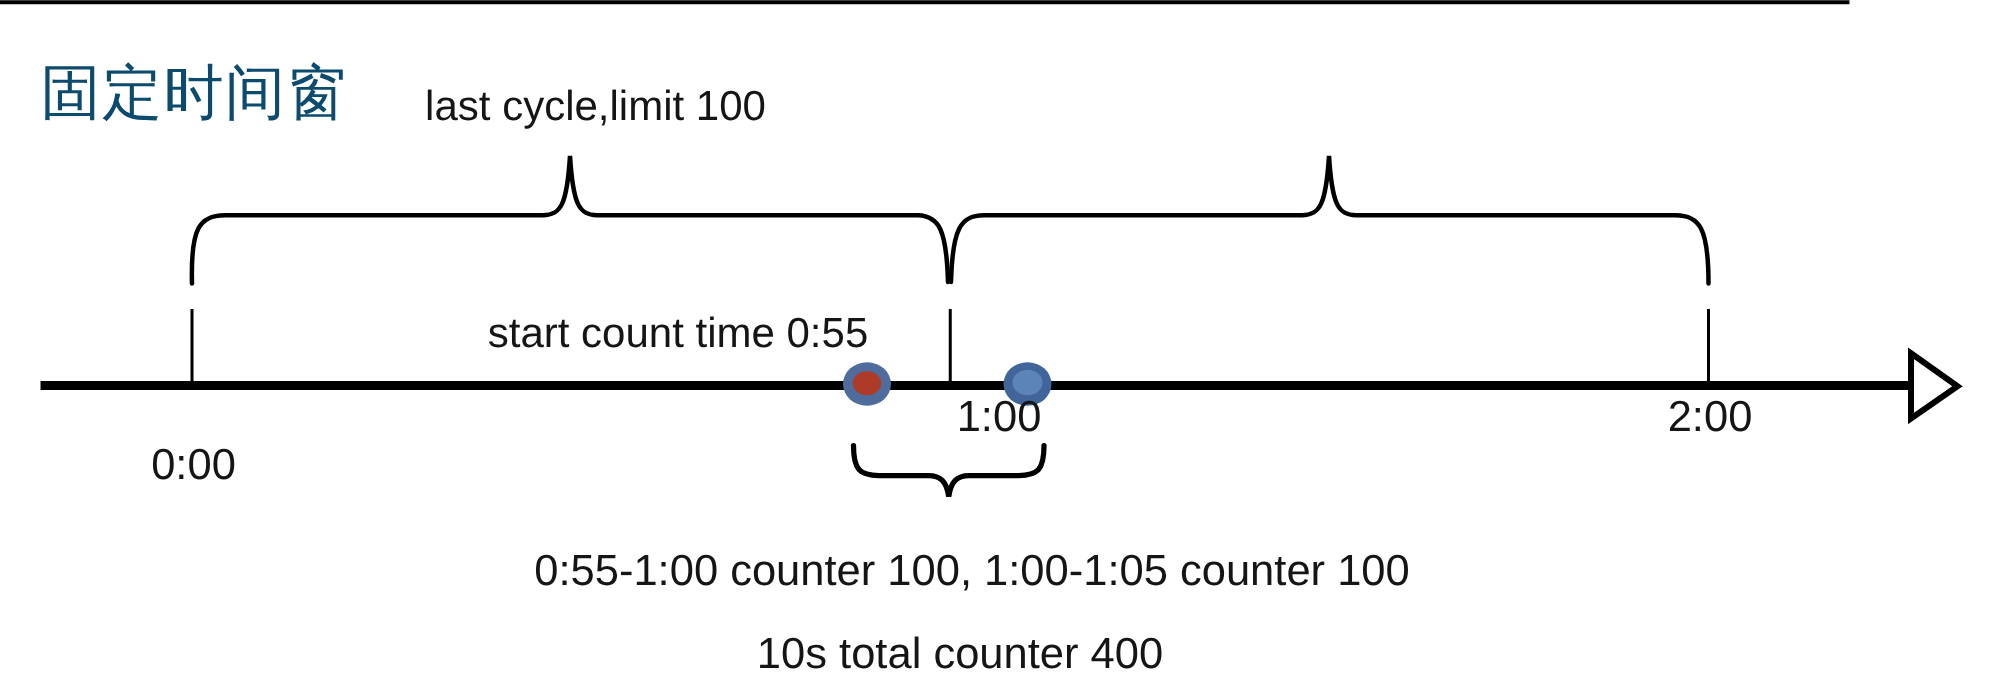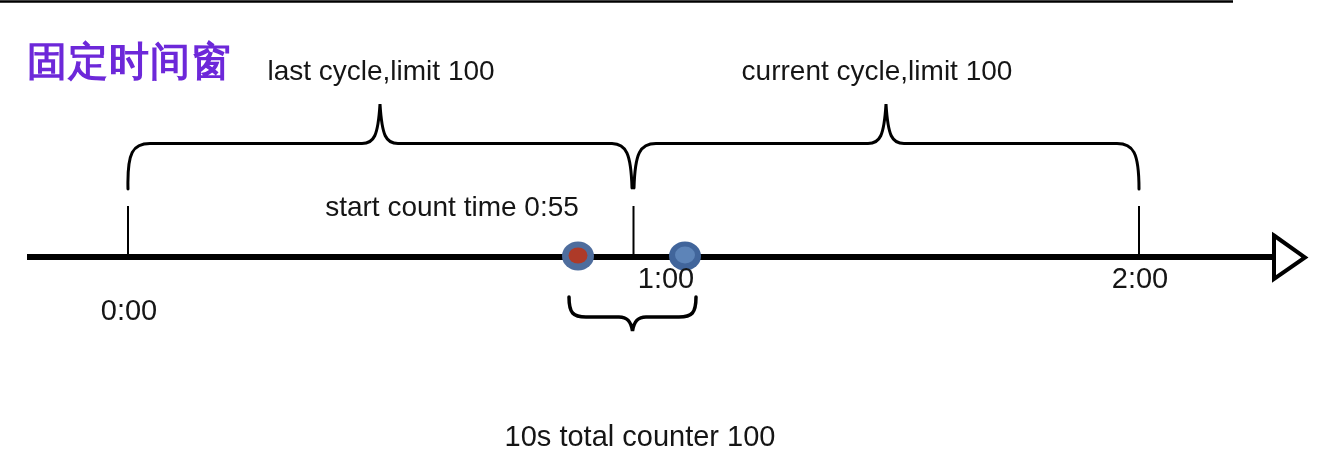--- a/index.html
+++ b/index.html
@@ -8,29 +8,29 @@
     width:1327px;height:459px;
     overflow:hidden;
     background:#fff;
     font-family:"Liberation Sans", sans-serif;
     color:#151515;
   }
   .abs{position:absolute;}
   .ctr{transform:translateX(-50%);white-space:nowrap;}
   #diagram-title{
     left:27px;top:34px;
-    font-size:40px;font-weight:bold;
-    color:#6d28d9;
+    font-size:40px;font-weight:normal;
+    color:#0c4a6e;
     letter-spacing:1px;
     white-space:nowrap;
   }
   .lbl{font-size:28px;line-height:1.05;}
-  #last-cycle-label{left:381px;top:56px;}
+  #last-cycle-label{left:397px;top:56px;}
   #current-cycle-label{left:877px;top:56px;}
-  #start-count-label{left:452px;top:192px;}
+  #start-count-label{left:452px;top:207px;}
   #current-time-label{left:757px;top:203px;}
   .ticklbl{font-size:29px;}
   #tick-label-0{left:129px;top:262px;margin-top:32px;}
   #tick-label-1{left:666px;top:262px;}
   #tick-label-2{left:1140px;top:262px;text-align:center;}
   #counter-line-1{left:648px;top:365px;font-size:29px;}
   #counter-line-2{left:640px;top:420px;font-size:29px;}
   svg{position:absolute;left:0;top:0;}
 </style>
 </head>
@@ -82,27 +82,27 @@
              C 627 317 631 321 632.5 331
              C 634 321 638 317 646 317
              L 679 317
              C 692 317 696 313 696 297" fill="none" stroke="#000" stroke-width="3.5" stroke-linecap="round"></path>
   </svg>
 
   <div class="abs" id="diagram-title">固定时间窗</div>
 
   <div class="abs ctr lbl" id="last-cycle-label">last cycle,limit 100</div>
 
-  <div class="abs ctr lbl" id="current-cycle-label">current cycle,limit 100</div>
 
   <div class="abs ctr lbl" id="start-count-label">start count time 0:55</div>
 
 
   <div class="abs ctr ticklbl" id="tick-label-0">0:00</div>
 
   <div class="abs ctr ticklbl" id="tick-label-1">1:00</div>
 
   <div class="abs ctr ticklbl" id="tick-label-2">2:00</div>
 
+  <div class="abs ctr" id="counter-line-1">0:55-1:00 counter 100, 1:00-1:05 counter 100</div>
 
-  <div class="abs ctr" id="counter-line-2">10s total counter 100</div>
+  <div class="abs ctr" id="counter-line-2">10s total counter 400</div>
 
 </div>
 
 </body></html>

